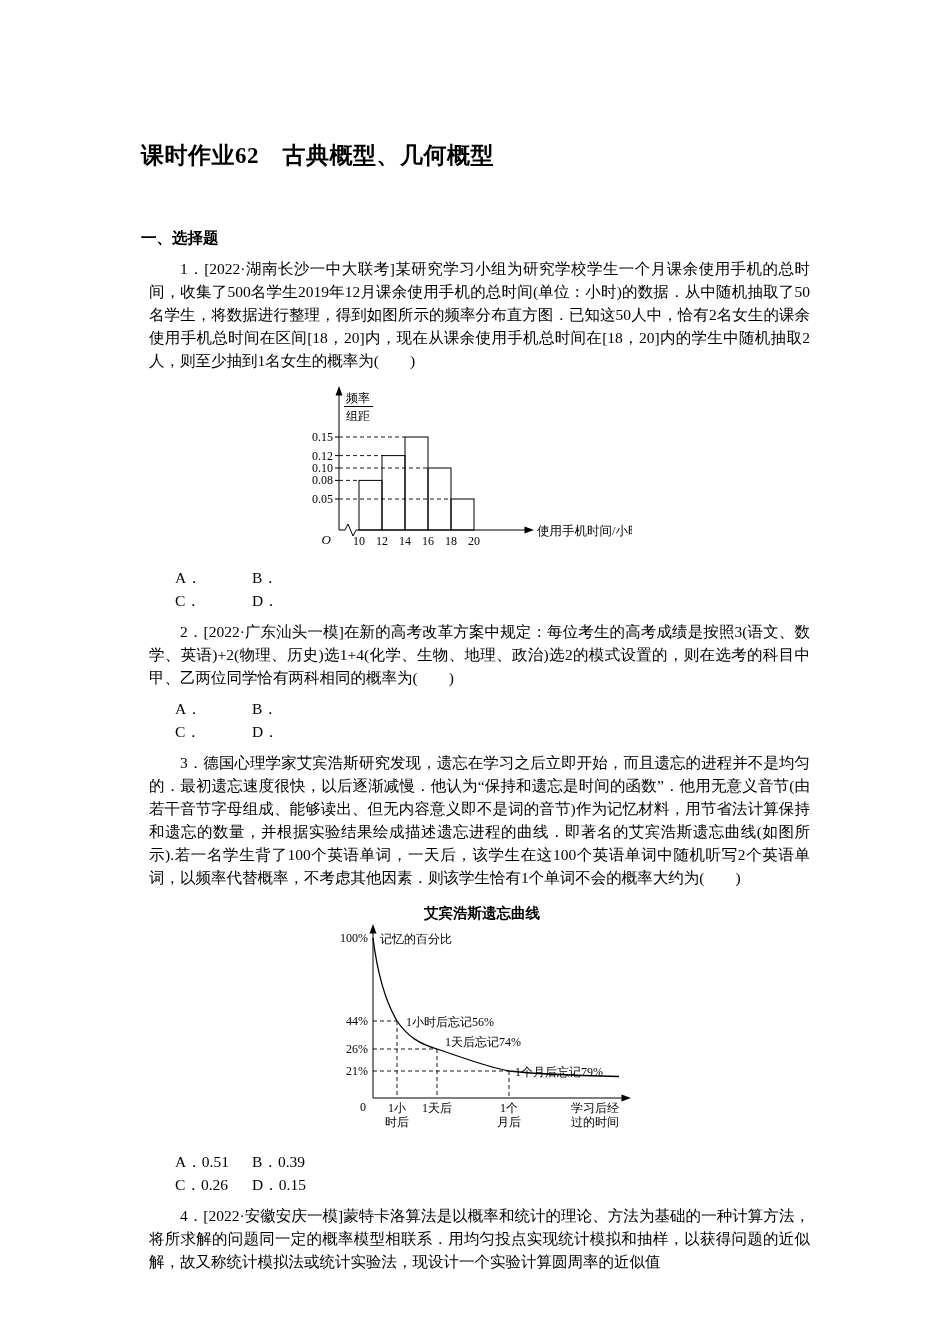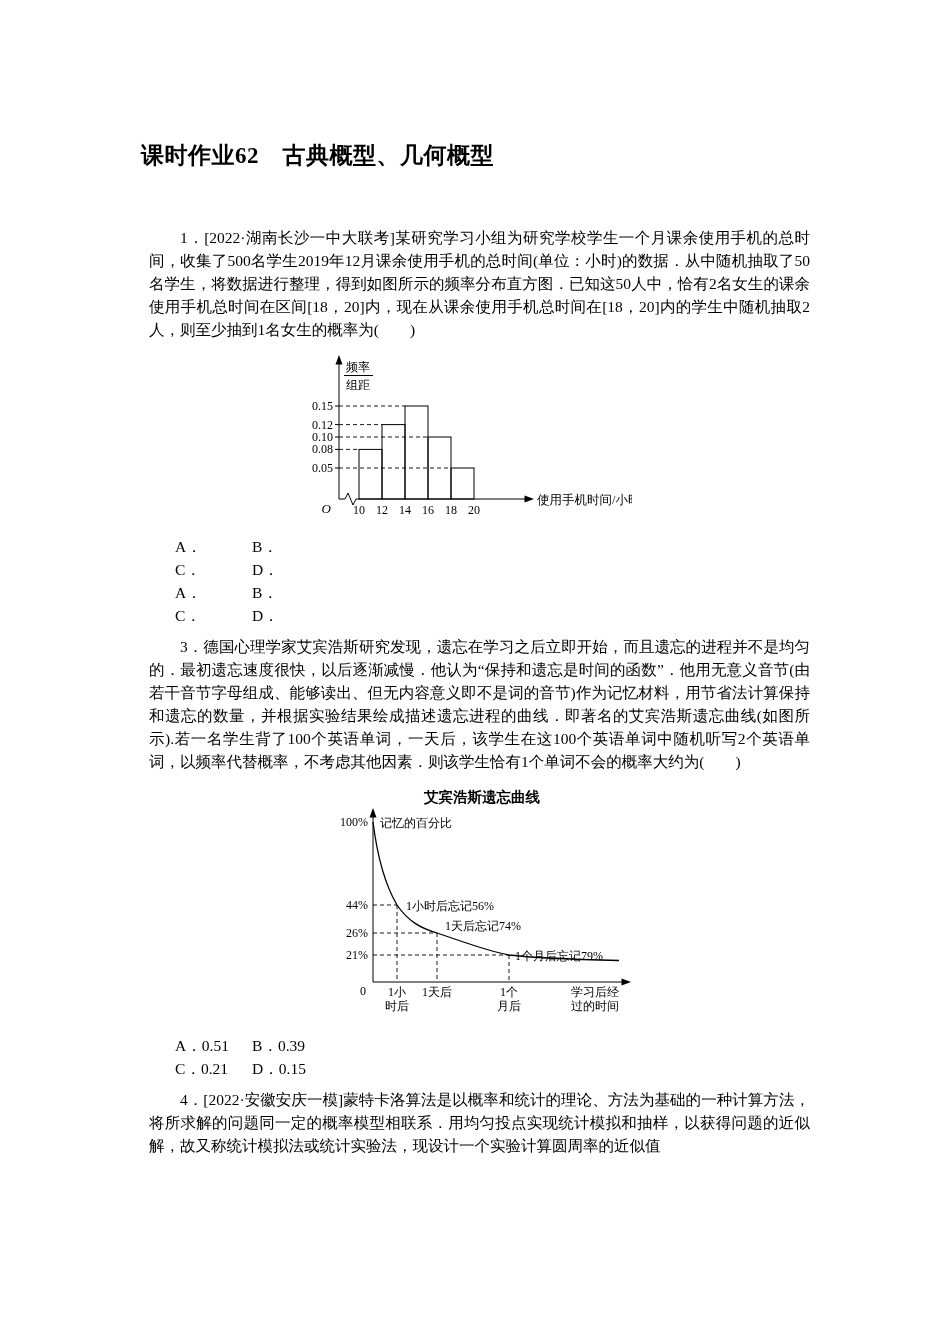--- a/index.html
+++ b/index.html
@@ -24,20 +24,21 @@
   svg text { font-family: "Liberation Serif", "DejaVu Serif", serif; }
 </style>
 </head>
 <body>
 
 <main class="page">
 
   <h1 class="title">课时作业62　古典概型、几何概型</h1>
 
 
+  <p class="subsection">一、选择题</p>
 
   <p class="qtext">1．[2022·湖南长沙一中大联考]某研究学习小组为研究学校学生一个月课余使用手机的总时间，收集了500名学生2019年12月课余使用手机的总时间(单位：小时)的数据．从中随机抽取了50名学生，将数据进行整理，得到如图所示的频率分布直方图．已知这50人中，恰有2名女生的课余使用手机总时间在区间[18，20]内，现在从课余使用手机总时间在[18，20]内的学生中随机抽取2人，则至少抽到1名女生的概率为(　　)</p>
 
   <figure class="fig-hist">
     <svg id="hist-svg" width="345" height="178" viewBox="0 0 345 178">
         <g fill="#000" font-size="12">
           <rect x="72" y="100.4" width="23" height="49.599999999999994" fill="none" stroke="#000" stroke-width="1"></rect>
           <rect x="95" y="75.60000000000001" width="23" height="74.39999999999999" fill="none" stroke="#000" stroke-width="1"></rect>
           <rect x="118" y="57" width="23" height="93" fill="none" stroke="#000" stroke-width="1"></rect>
           <rect x="141" y="88" width="23" height="62" fill="none" stroke="#000" stroke-width="1"></rect>
@@ -78,20 +79,21 @@
 
   <div class="opts">
     <div class="opt-row">
       <span class="opt">A．</span><span class="opt">B．</span>
     </div>
     <div class="opt-row">
       <span class="opt">C．</span><span class="opt">D．</span>
     </div>
   </div>
 
+  <p class="qtext">2．[2022·广东汕头一模]在新的高考改革方案中规定：每位考生的高考成绩是按照3(语文、数学、英语)+2(物理、历史)选1+4(化学、生物、地理、政治)选2的模式设置的，则在选考的科目中甲、乙两位同学恰有两科相同的概率为(　　)</p>
 
   <div class="opts">
     <div class="opt-row">
       <span class="opt">A．</span><span class="opt">B．</span>
     </div>
     <div class="opt-row">
       <span class="opt">C．</span><span class="opt">D．</span>
     </div>
   </div>
 
@@ -130,19 +132,19 @@
           <text x="39" y="209" text-anchor="end">0</text>
         </g>
       </svg>
   </figure>
 
   <div class="opts">
     <div class="opt-row">
       <span class="opt">A．0.51</span><span class="opt">B．0.39</span>
     </div>
     <div class="opt-row">
-      <span class="opt">C．0.21</span><span class="opt">D．0.15</span>
+      <span class="opt">C．0.26</span><span class="opt">D．0.15</span>
     </div>
   </div>
 
   <p class="qtext">4．[2022·安徽安庆一模]蒙特卡洛算法是以概率和统计的理论、方法为基础的一种计算方法，将所求解的问题同一定的概率模型相联系．用均匀投点实现统计模拟和抽样，以获得问题的近似解，故又称统计模拟法或统计实验法，现设计一个实验计算圆周率的近似值</p>
 
 </main>
 
 </body></html>

